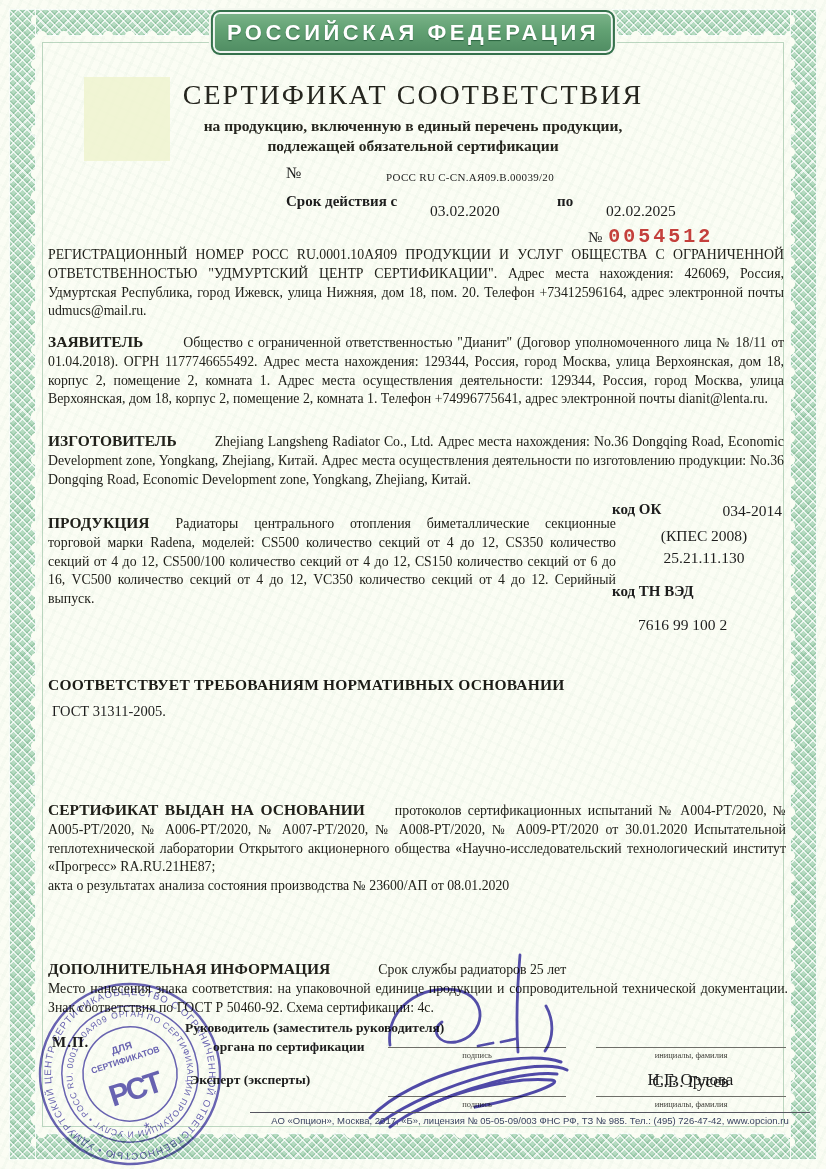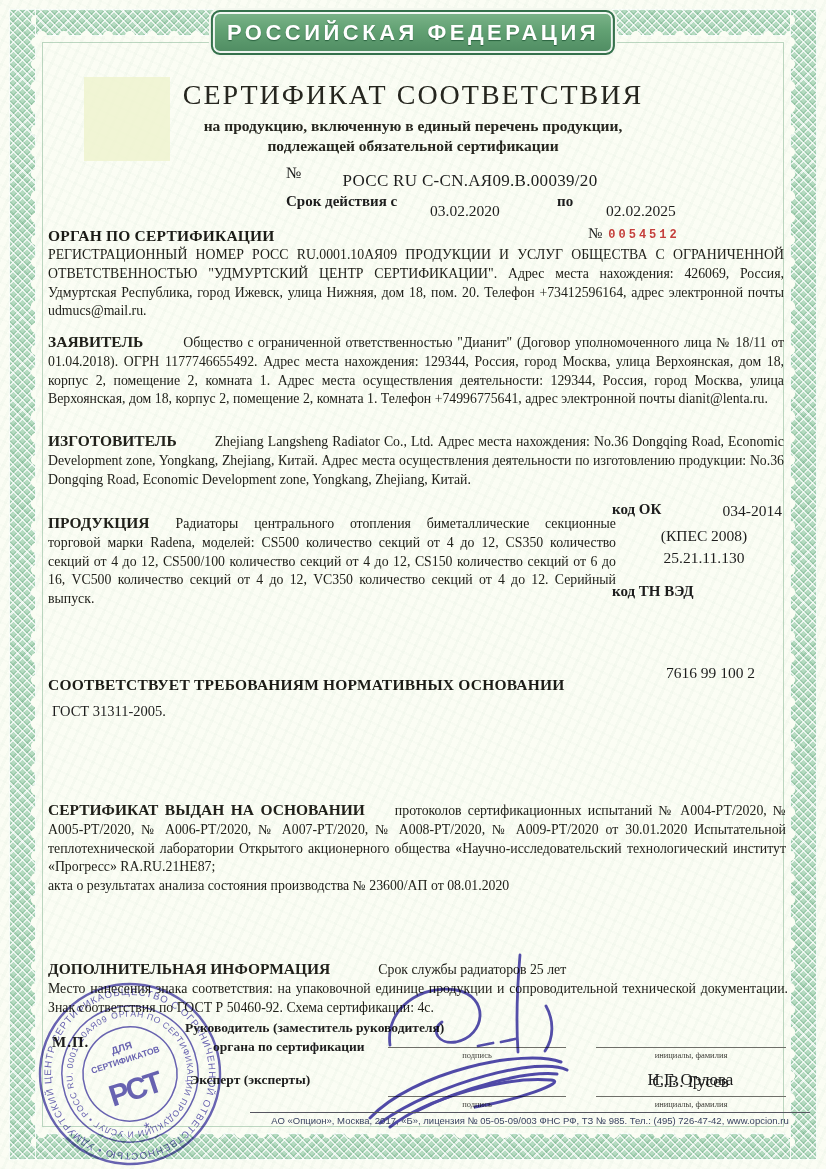--- a/index.html
+++ b/index.html
@@ -43,29 +43,29 @@
     padding:8px 14px 7px;}
   .badge-text{font-family:"Liberation Sans",sans-serif;font-weight:bold;font-size:22px;
     letter-spacing:3.5px;color:#fff;text-shadow:0 1px 1px rgba(0,55,25,.55);white-space:nowrap;}
   .title{position:absolute;top:79px;left:0;right:0;text-align:center;font-size:28px;letter-spacing:2px;color:#26261f;}
   .subtitle{position:absolute;left:0;right:0;text-align:center;font-weight:bold;font-size:15.5px;color:#26261f;}
   .sub1{top:117px}.sub2{top:137px}
 
   
   .abs{position:absolute;}
   .no-label{left:286px;top:164px;font-size:16px;}
-  .no-value{left:318px;top:171px;width:304px;text-align:center;font-size:17px;letter-spacing:.3px;}
+  .no-value{left:318px;top:171px;width:304px;text-align:center;font-size:11px;letter-spacing:.3px;}
   .val-label{left:286px;top:193px;font-size:15px;font-weight:bold;}
   .val-from{left:430px;top:202px;font-size:15.5px;}
   .val-po{left:557px;top:193px;font-size:15px;font-weight:bold;}
   .val-to{left:606px;top:202px;font-size:15.5px;}
 
   .sec-h{font-weight:bold;font-size:15.5px;letter-spacing:.2px;color:#1b1b16;}
   .serial{left:588px;top:225px;font-size:15px;white-space:nowrap;}
-  .serial .digits{font-family:"Liberation Mono",monospace;font-weight:bold;font-size:12px;
+  .serial .digits{font-family:"Liberation Mono",monospace;font-weight:bold;font-size:20px;
     letter-spacing:3px;color:#c4403c;margin-left:6px;}
 
   .para{font-size:13.8px;line-height:18.8px;text-align:justify;color:#21211b;}
   .ih{display:inline;font-weight:bold;font-size:15.5px;}
   .g40{margin-right:40px;}.g38{margin-right:38px;}.g26{margin-right:26px;}.g30{margin-right:30px;}.g48{margin-right:48px;}
 
   .codes-lbl{font-weight:bold;font-size:15px;}
   .codes-val{font-size:15.5px;}
 
   .sig-label{font-weight:bold;font-size:13.5px;}
@@ -100,40 +100,39 @@
   <div class="subtitle sub2">подлежащей обязательной сертификации</div>
   <div class="subtitle sub1">на продукцию, включенную в единый перечень продукции,</div>
 
   <div class="abs no-label">№</div>
   <div class="abs no-value">РОСС RU C-CN.АЯ09.В.00039/20</div>
   <div class="abs val-label">Срок действия с</div>
   <div class="abs val-from">03.02.2020</div>
   <div class="abs val-po">по</div>
   <div class="abs val-to">02.02.2025</div>
 
-  <div class="abs sec-h" style="left:48px;top:227px;">ОРГАН ПО СЕРТИФИКАЦИИ</div>
   <div class="abs serial">
     <span>№</span><span class="digits">0054512</span>
   </div>
   <div class="abs para" style="left:48px;top:246px;width:736px;">РЕГИСТРАЦИОННЫЙ НОМЕР РОСС RU.0001.10АЯ09 ПРОДУКЦИИ И УСЛУГ ОБЩЕСТВА С ОГРАНИЧЕННОЙ ОТВЕТСТВЕННОСТЬЮ "УДМУРТСКИЙ ЦЕНТР СЕРТИФИКАЦИИ". Адрес места нахождения: 426069, Россия, Удмуртская Республика, город Ижевск, улица Нижняя, дом 18, пом. 20. Телефон +73412596164, адрес электронной почты udmucs@mail.ru.</div>
 
   <div class="abs para" style="left:48px;top:333px;width:736px;">
     <span class="ih g40">ЗАЯВИТЕЛЬ</span><span>Общество с ограниченной ответственностью "Дианит" (Договор уполномоченного лица № 18/11 от 01.04.2018). ОГРН 1177746655492. Адрес места нахождения: 129344, Россия, город Москва, улица Верхоянская, дом 18, корпус 2, помещение 2, комната 1. Адрес места осуществления деятельности: 129344, Россия, город Москва, улица Верхоянская, дом 18, корпус 2, помещение 2, комната 1. Телефон +74996775641, адрес электронной почты dianit@lenta.ru.</span>
   </div>
 
   <div class="abs para" style="left:48px;top:432px;width:736px;">
     <span class="ih g38">ИЗГОТОВИТЕЛЬ</span><span>Zhejiang Langsheng Radiator Co., Ltd. Адрес места нахождения: No.36 Dongqing Road, Economic Development zone, Yongkang, Zhejiang, Китай. Адрес места осуществления деятельности по изготовлению продукции: No.36 Dongqing Road, Economic Development zone, Yongkang, Zhejiang, Китай.</span>
   </div>
 
   <div class="abs codes-lbl" style="left:612px;top:501px;">код ОК</div>
   <div class="abs codes-val" style="left:690px;top:502px;width:92px;text-align:right;">034-2014</div>
   <div class="abs codes-val" style="left:625px;top:527px;width:158px;text-align:center;">(КПЕС 2008)</div>
   <div class="abs codes-val" style="left:625px;top:549px;width:158px;text-align:center;">25.21.11.130</div>
   <div class="abs codes-lbl" style="left:612px;top:583px;">код ТН ВЭД</div>
-  <div class="abs codes-val" style="left:638px;top:616px;width:145px;text-align:center;margin-top:48px;">7616 99 100 2</div>
+  <div class="abs codes-val" style="left:638px;top:616px;width:145px;">7616 99 100 2</div>
 
   <div class="abs para" style="left:48px;top:514px;width:568px;">
     <span class="ih g26">ПРОДУКЦИЯ</span><span>Радиаторы центрального отопления биметаллические секционные торговой марки Radena, моделей: CS500 количество секций от 4 до 12, CS350 количество секций от 4 до 12, CS500/100 количество секций от 4 до 12, CS150 количество секций от 6 до 16, VC500 количество секций от 4 до 12, VC350 количество секций от 4 до 12. Серийный выпуск.</span>
   </div>
 
   <div class="abs sec-h" style="left:48px;top:676px;">СООТВЕТСТВУЕТ ТРЕБОВАНИЯМ НОРМАТИВНЫХ ОСНОВАНИИ</div>
   <div class="abs" style="left:52px;top:703px;font-size:14.5px;">ГОСТ 31311-2005.</div>
 
   <div class="abs para" style="left:48px;top:801px;width:738px;">
     <span class="ih g30">СЕРТИФИКАТ ВЫДАН НА ОСНОВАНИИ</span><span>протоколов сертификационных испытаний № А004-РТ/2020, № А005-РТ/2020, № А006-РТ/2020, № А007-РТ/2020, № А008-РТ/2020, № А009-РТ/2020 от 30.01.2020 Испытательной теплотехнической лаборатории Открытого акционерного общества «Научно-исследовательский технологический институт «Прогресс» RA.RU.21НЕ87;</span>

